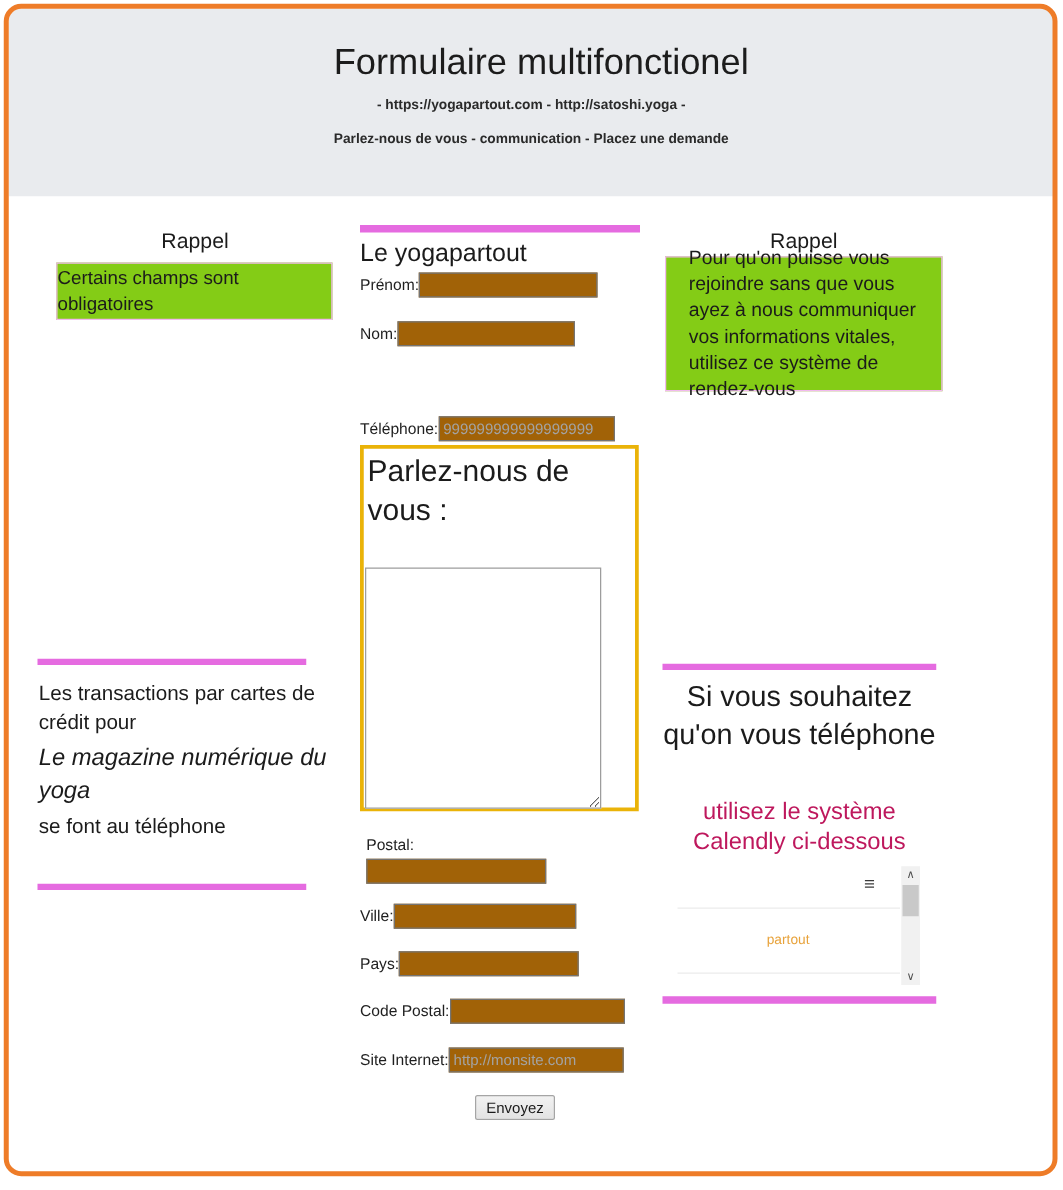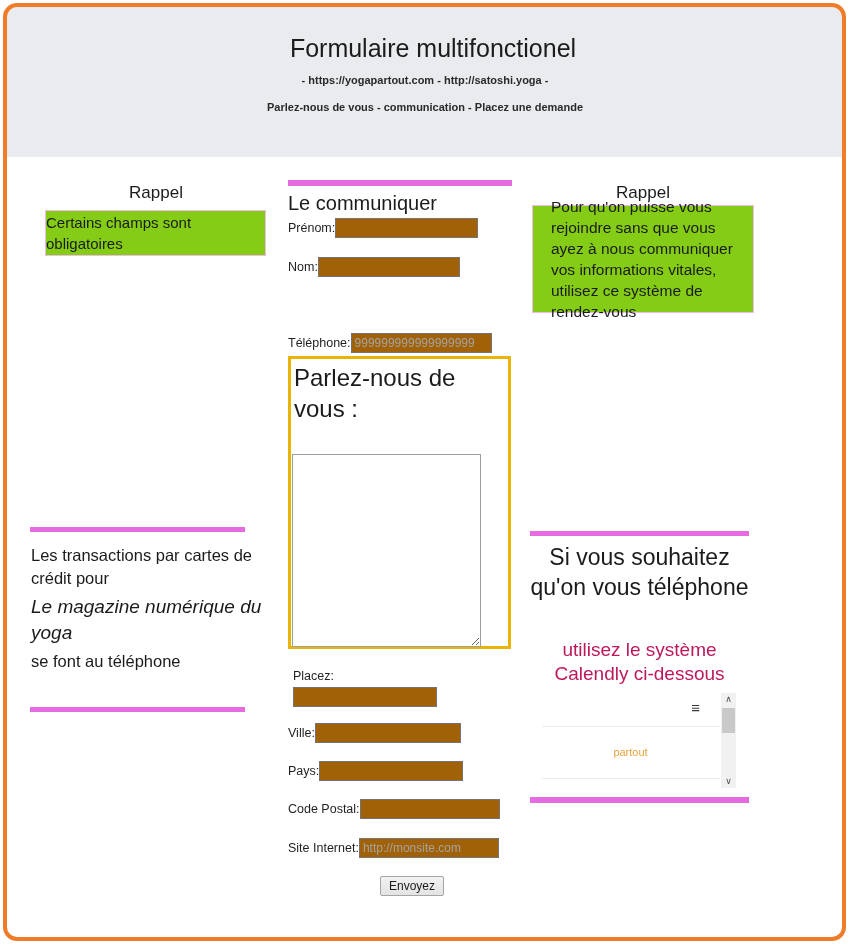--- a/index.html
+++ b/index.html
@@ -10,21 +10,21 @@
 
   .frame {
     position:absolute; left:3px; top:3px; width:843px; height:938px;
     border:4px solid #ee7c28; border-radius:14px; pointer-events:none; z-index:50;
   }
 
   .header {
     position:absolute; left:7px; top:7px; width:836px; height:150px;
     background:#e9ebee; border-radius:10px 10px 0 0; text-align:center;
   }
-  .h-title { padding-top:27px; font-size:25px; font-weight:400; color:#1c1c1c; letter-spacing:0px;padding-left:16px; }
+  .h-title { padding-top:27px; font-size:29px; font-weight:400; color:#1c1c1c; letter-spacing:0px;padding-left:16px; }
   .h-sub   { margin-top:11px; font-size:11px; font-weight:700; color:#2a2a2a; }
   .h-nav   { margin-top:15px; font-size:11px; font-weight:700; color:#2a2a2a; }
 
   .abs { position:absolute; }
 
   .col-heading { font-size:17px; text-align:center; color:#1b1b1b; }
   .note-box {
     border:1px solid #f2b9ef; background:#84cc16; 
     display:flex; align-items:center; justify-content:center;
   }
@@ -90,21 +90,21 @@
   <div class="abs" style="left:31px; top:544px; width:235px;">
     <div style="font-size:16.5px; line-height:23px;">Les transactions par cartes de crédit pour</div>
     <div class="italic" style="font-size:19px; line-height:26px; margin-top:4px;">Le magazine numérique du yoga</div>
     <div style="font-size:16.5px; line-height:23px; margin-top:4px;">se font au téléphone</div>
   </div>
 
   <div class="abs rule" style="left:30px; top:707px; width:215px; height:5px;"></div>
 
   <div class="abs rule" style="left:288px; top:180px; width:224px; height:6px;"></div>
 
-  <div class="abs form-heading" style="left:288px; top:192px;">Le communiquer</div>
+  <div class="abs form-heading" style="left:288px; top:192px;">Le yogapartout</div>
 
   <div class="abs field-row" style="left:288px; top:218px;">
     <label>Prénom:</label>
     <input class="txt-input" style="width: 143px;" type="text" placeholder="">
   </div>
 
   <div class="abs field-row" style="left:288px; top:257px;">
     <label>Nom:</label>
     <input class="txt-input" style="width: 142px;" type="text" placeholder="">
   </div>
@@ -113,21 +113,21 @@
   <div class="abs field-row" style="left:288px; top:333px;">
     <label>Téléphone:</label>
     <input class="txt-input" style="width: 141px;" type="text" placeholder="999999999999999999">
   </div>
 
   <div class="abs about-box" style="left:288px; top:356px; width:223px; height:293px;">
     <div class="about-heading" style="width:190px;">Parlez-nous de vous :</div>
     <textarea class="about-textarea" style=""></textarea>
   </div>
 
-  <div class="abs addr-label" style="left:293px; top:669px;">Placez:</div>
+  <div class="abs addr-label" style="left:293px; top:669px;">Postal:</div>
   <input class="abs txt-input" style="left: 293px; top: 687px; width: 144px;" type="text" placeholder="">
 
   <div class="abs field-row" style="left:288px; top:723px;">
     <label>Ville:</label>
     <input class="txt-input" style="width: 146px;" type="text" placeholder="">
   </div>
 
   <div class="abs field-row" style="left:288px; top:761px;">
     <label>Pays:</label>
     <input class="txt-input" style="width: 144px;" type="text" placeholder="">

